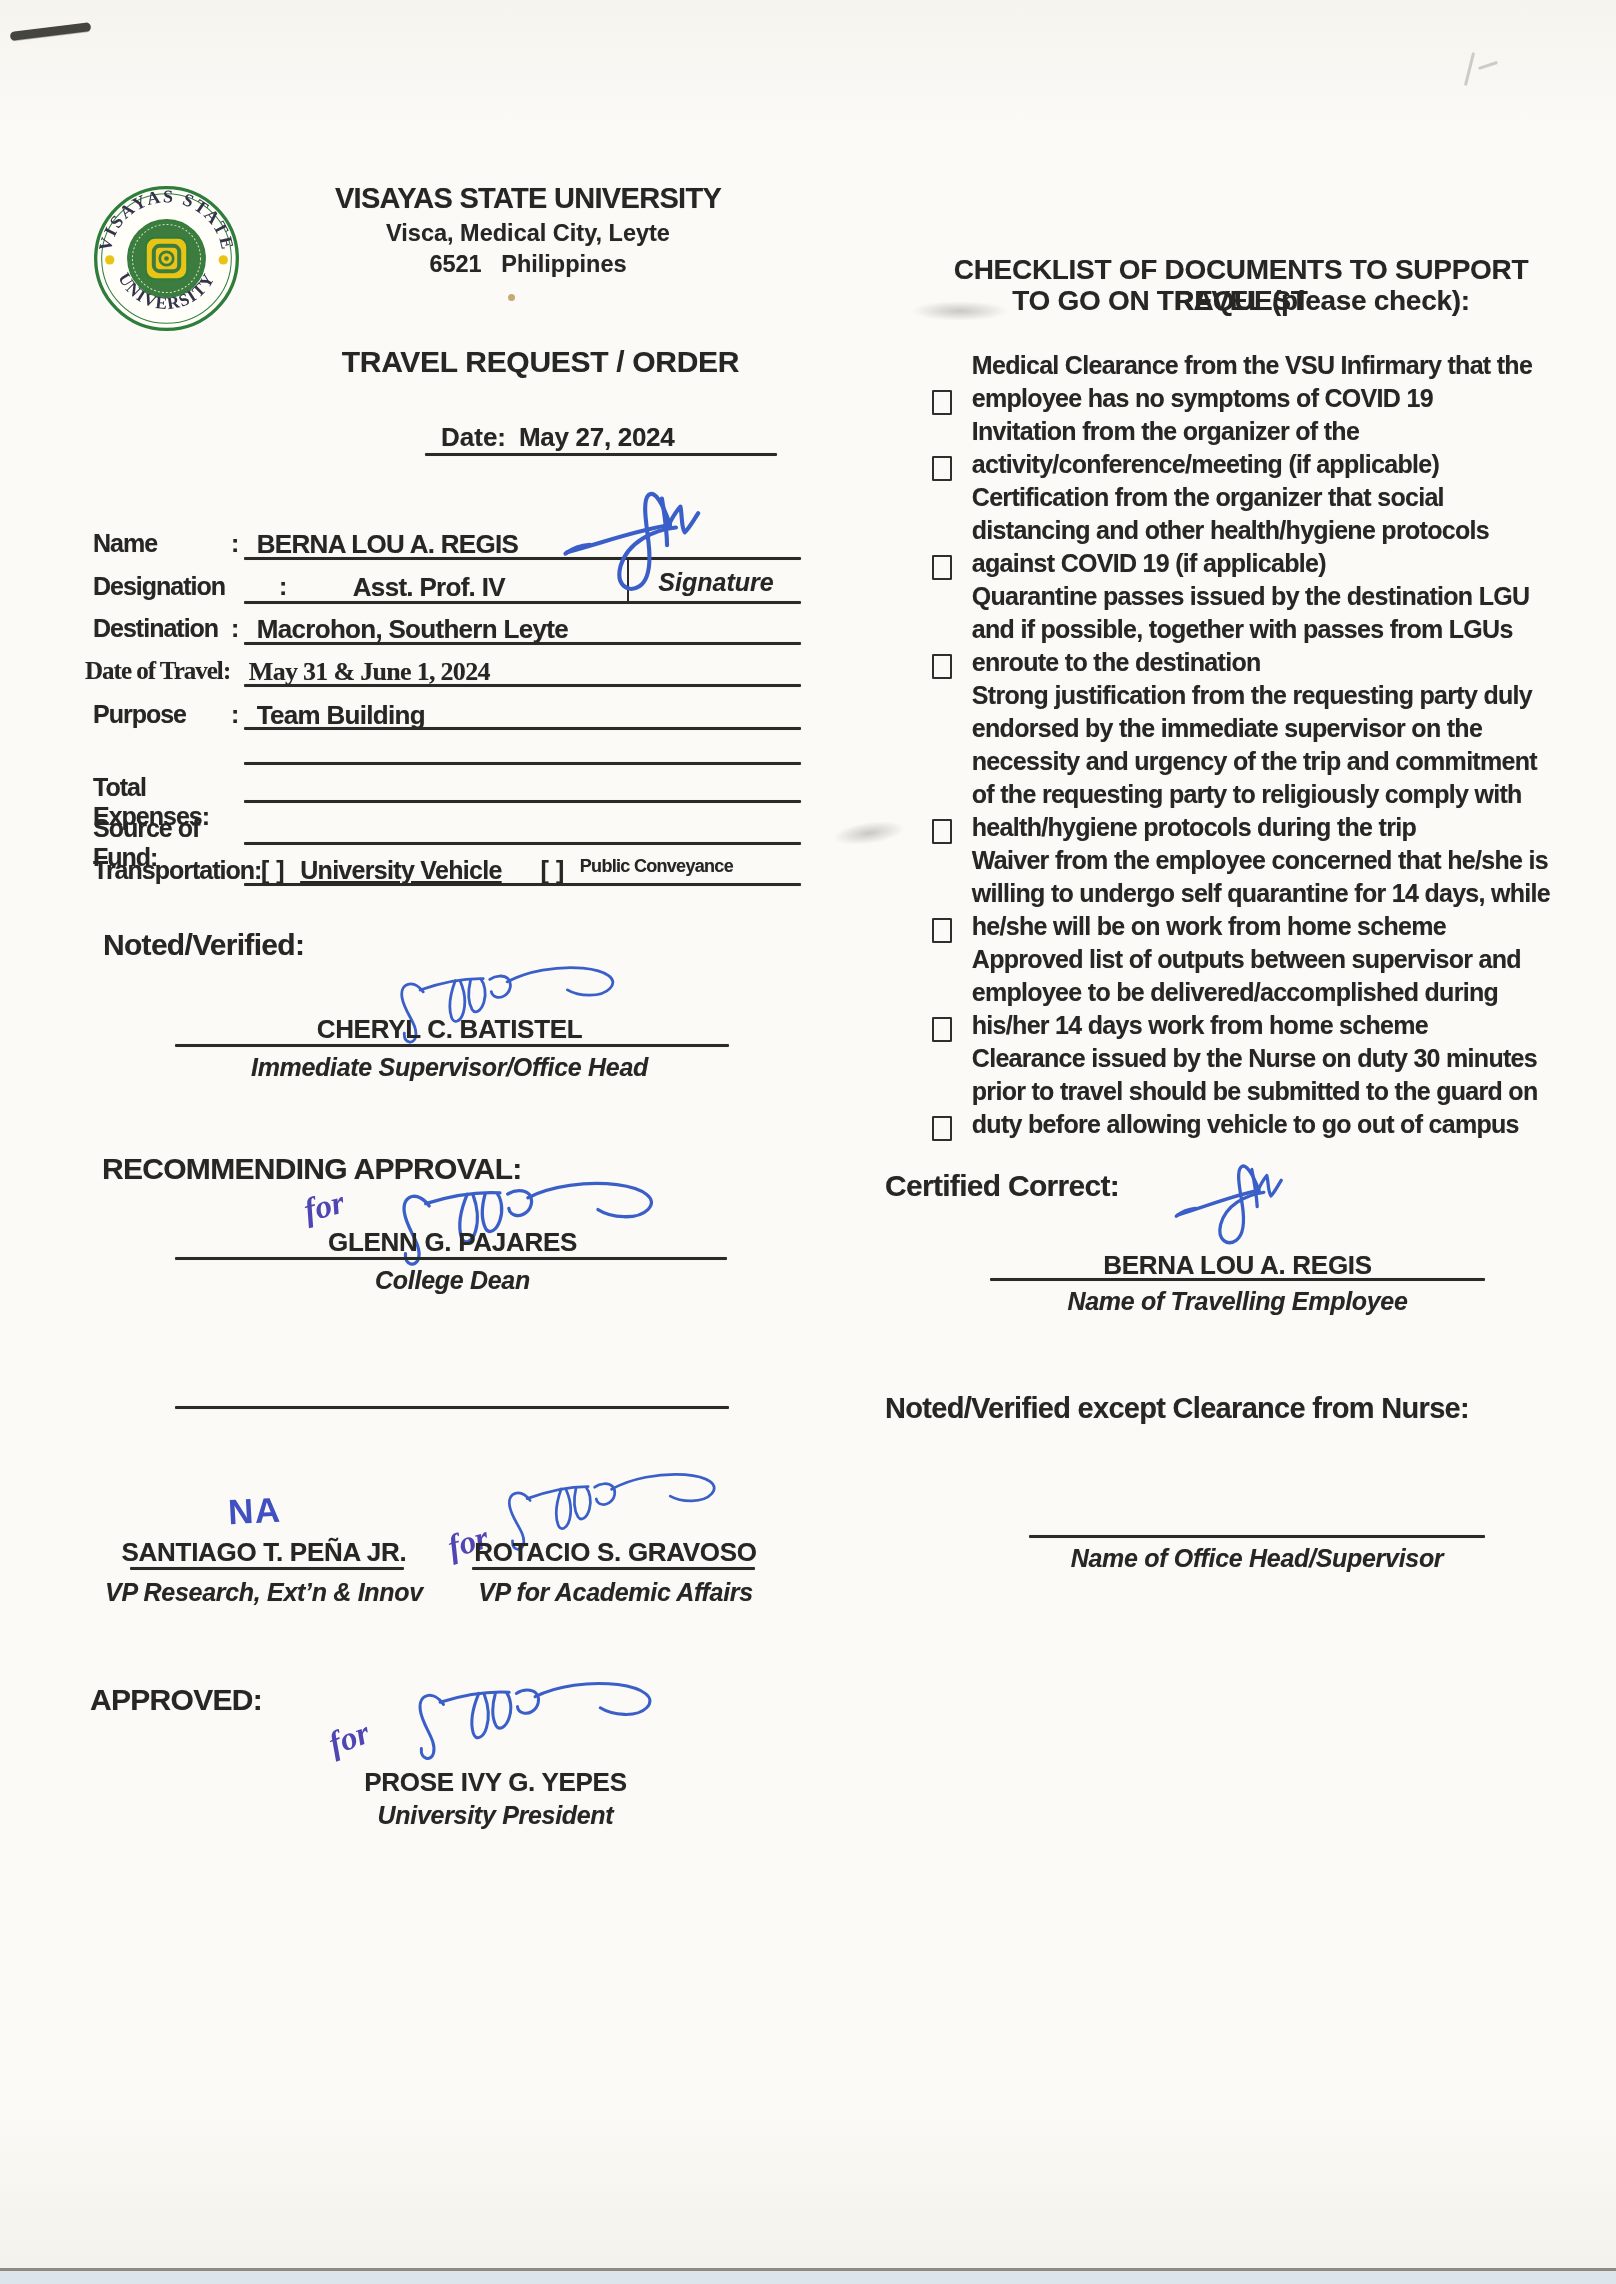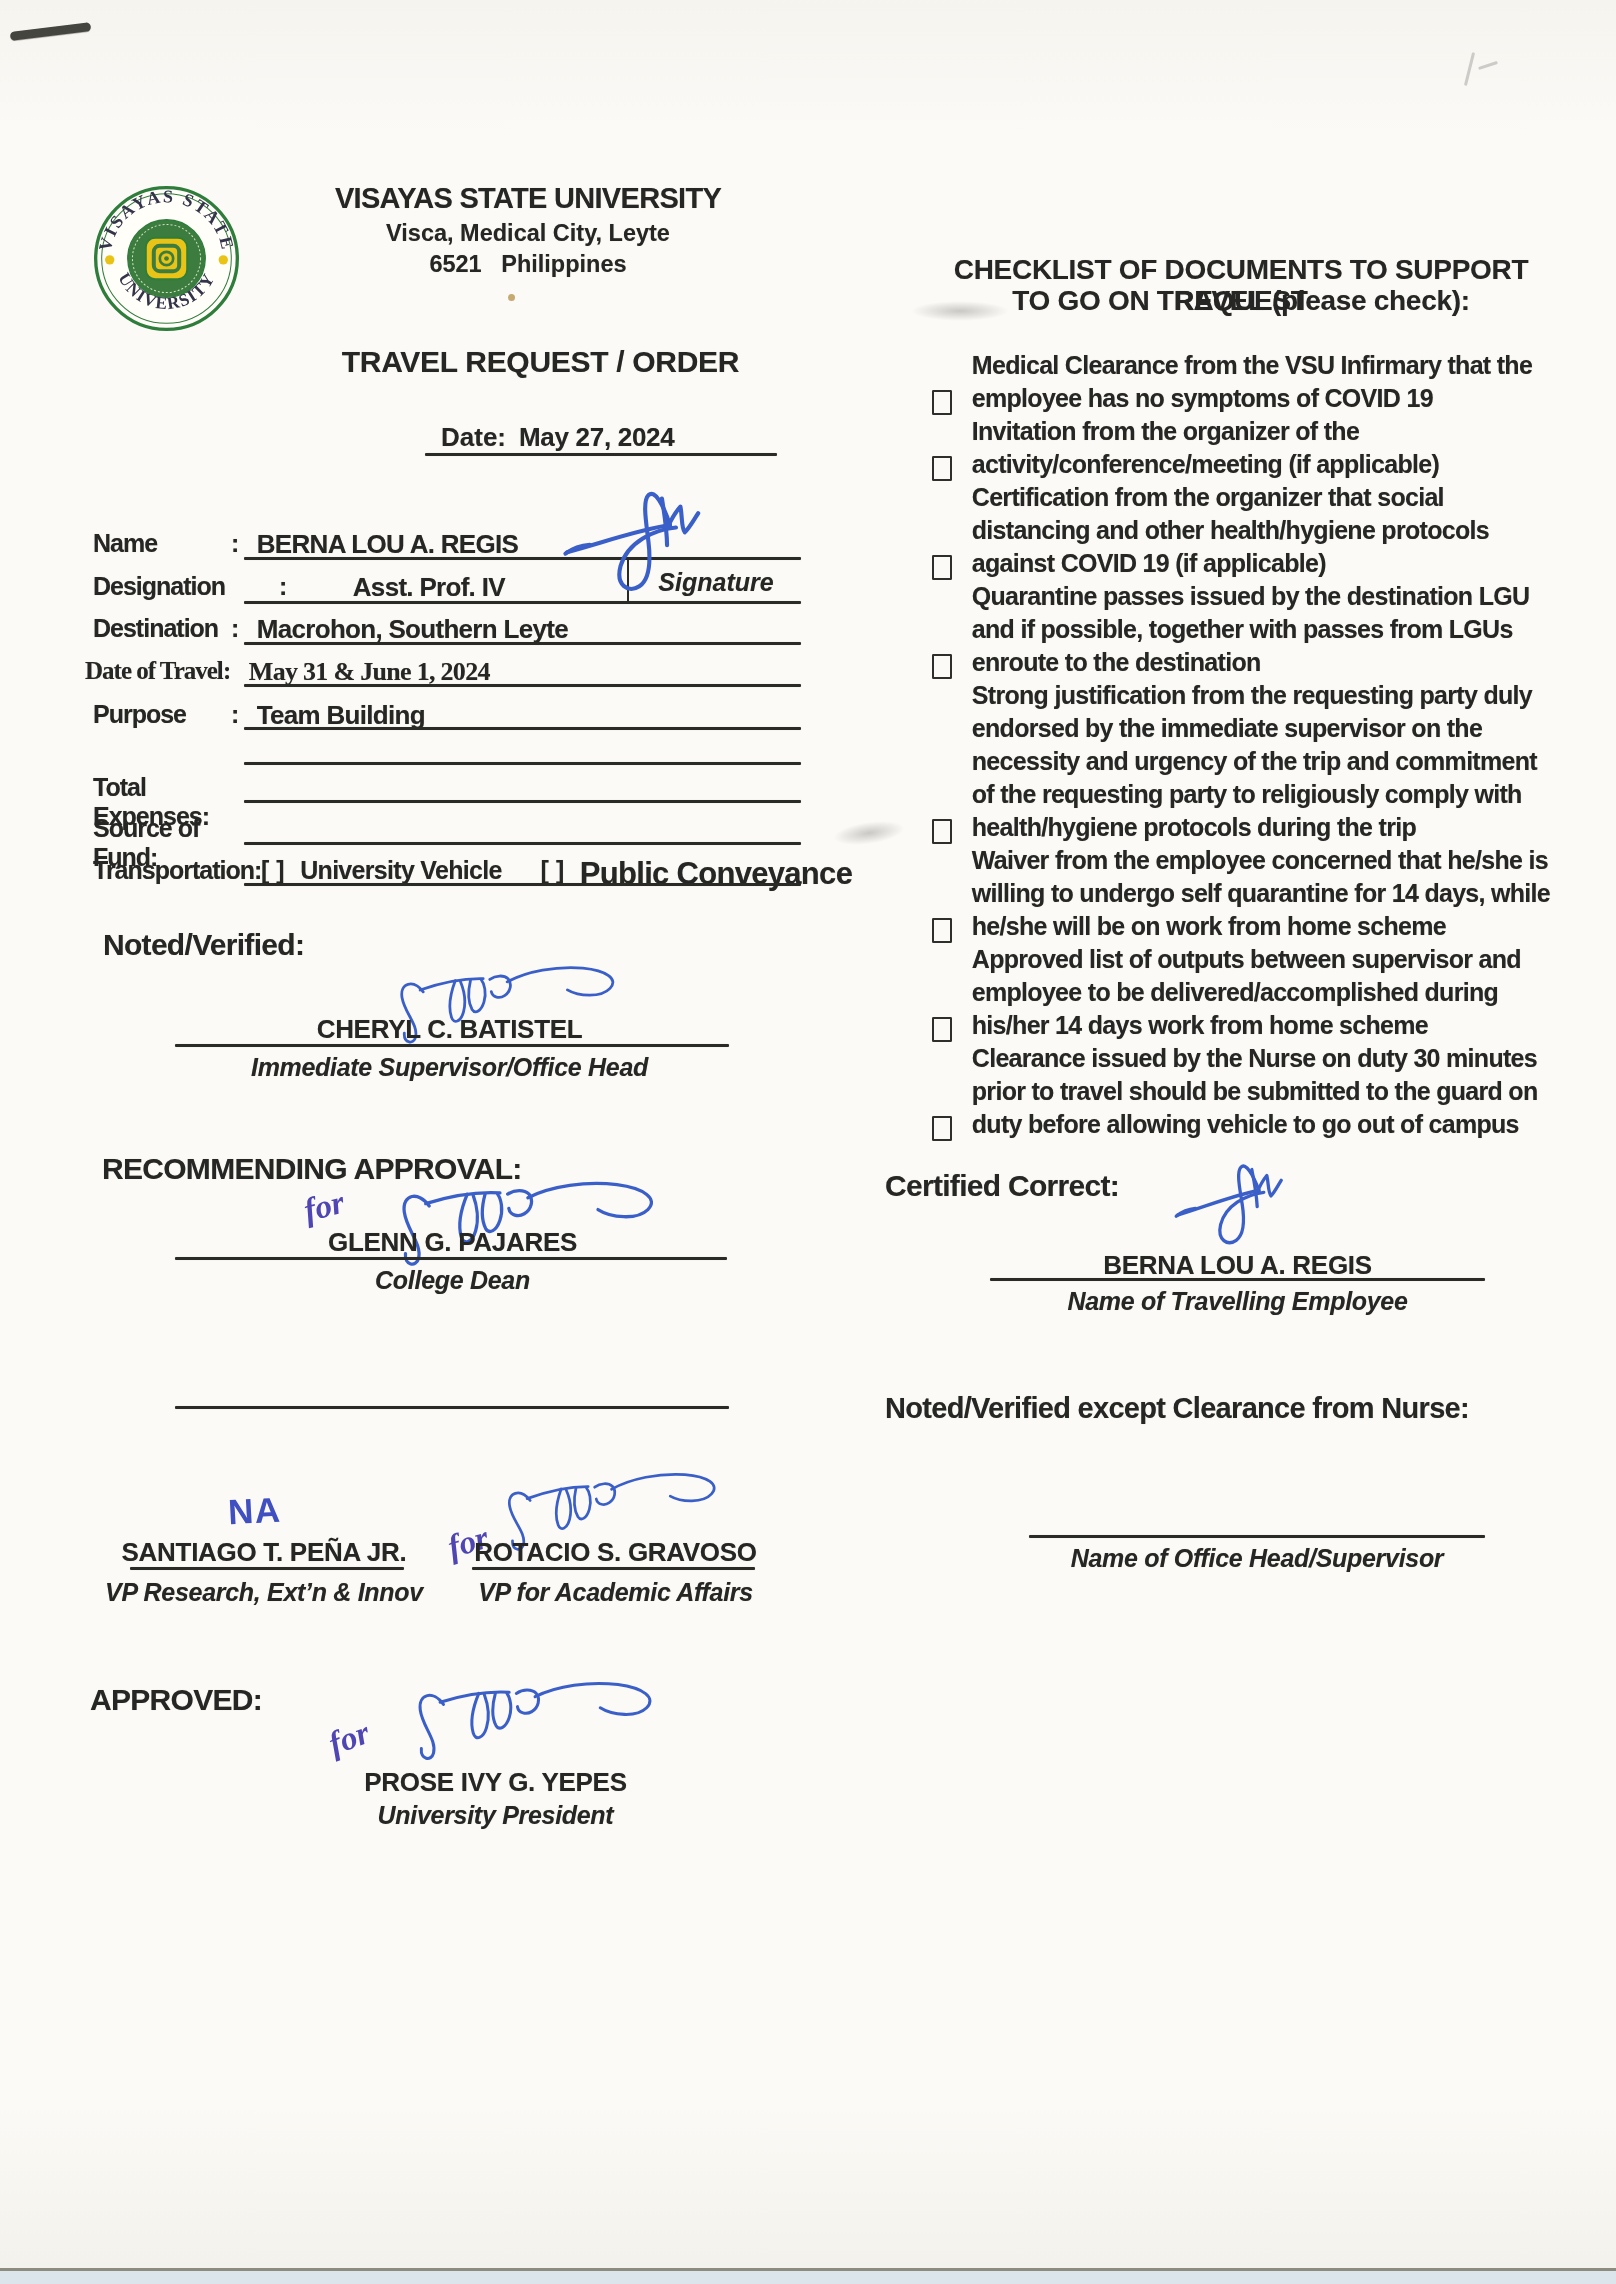--- a/index.html
+++ b/index.html
@@ -136,23 +136,23 @@
 
   <div class="abs ink flabel" style="left:93px;top:773px;width:169px;">Total Expenses:</div>
   <div class="rule" style="left:244px;top:800px;width:557px;"></div>
 
   <div class="abs ink flabel" style="left:93px;top:814px;width:169px;">Source of Fund:</div>
   <div class="rule" style="left:244px;top:842px;width:557px;"></div>
 
   <div class="abs ink flabel" style="left:93px;top:856px;width:169px;">Transportation:</div>
   <div class="abs" style="left:261px;top:856px;display:flex;align-items:flex-start;">
     <span class="ink b" style="font-size:25px;">[ ]</span>
-    <span class="ink b" style="font-size:25px;letter-spacing:-0.7px;margin-left:15.6px;">University Vehicle</span>
+    <span class="ink b" style="font-size:25px;letter-spacing:-0.7px;margin-left:15.6px;text-decoration:underline;">University Vehicle</span>
     <span class="ink b" style="font-size:25px;margin-left:39px;">[ ]</span>
-    <span class="ink b" style="font-size:31px;letter-spacing:-0.7px;margin-left:15.6px;">Public Conveyance</span>
+    <span class="ink b" style="font-size:18px;letter-spacing:-0.7px;margin-left:15.6px;">Public Conveyance</span>
   </div>
   <div class="rule" style="left:244px;top:883px;width:557px;"></div>
 
   <div class="abs ink sec-h" style="left:103px;top:928px;">Noted/Verified:</div>
   <div class="abs sig" style="left:390px;top:943px;width:300px;height:124px;">
     <svg viewBox="0 0 520 170">
       <g transform="scale(0.88) rotate(-2 260 85)">
         <path d="M66,64 C48,38 20,44 24,74 C28,104 54,128 48,152 C44,168 24,164 26,144"></path>
         <path d="M60,60 C105,46 150,40 185,42"></path>
         <path d="M130,44 C120,68 114,96 120,116 C124,130 138,126 144,106 C150,86 146,62 140,46"></path>

